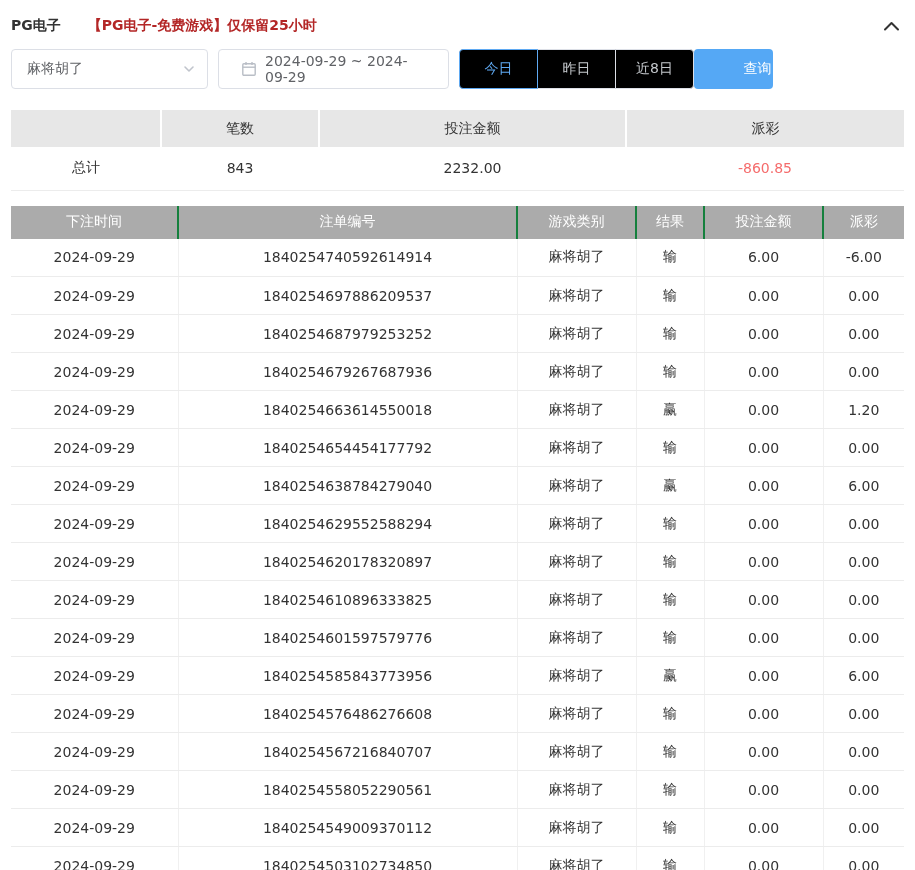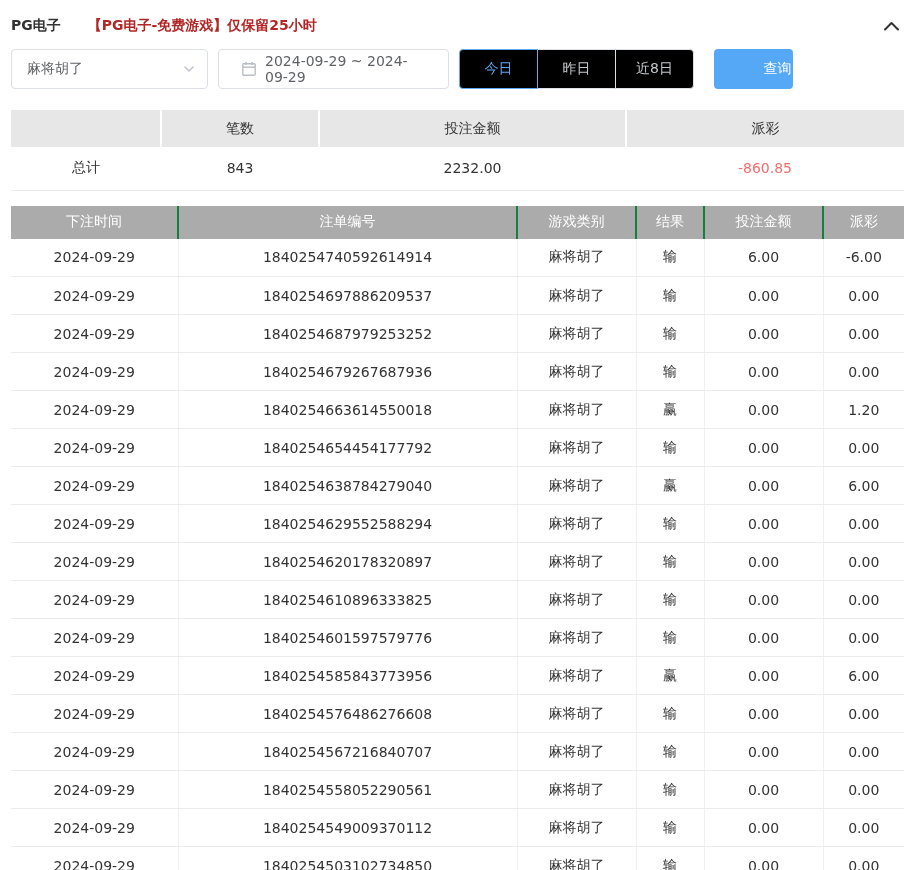--- a/index.html
+++ b/index.html
@@ -22,21 +22,21 @@
     display:flex; align-items:center; padding:0 12px 0 15px; color:#606266; background:#fff; cursor:pointer; }
   .select-box .sel-label { flex:1; text-align:left; }
   .date-box { width:231px; height:40px; border:1px solid #dcdfe6; border-radius:4px;
     display:flex; align-items:center; gap:8px; padding:0 22px; margin-left:10px; color:#606266; cursor:pointer; }
   .btn-group { display:flex; margin-left:10px; }
   .qbtn { width:79px; height:40px; background:#000000; border:1px solid #dcdfe6; color:#c4c8cc;
     font-size:14px; cursor:pointer; margin-left:-1px; font-family:inherit; }
   .qbtn:first-child { margin-left:0; border-radius:4px 0 0 4px; }
   .qbtn:last-child { border-radius:0 4px 4px 0; }
   .qbtn.active { color:#5fa9f2; border-color:#5fa9f2; position:relative; z-index:1; }
-  .query-btn { width:79px; height:40px; margin-left:20px; background:#55a8f5; border:none;
+  .query-btn { width:79px; height:40px; margin-left:0; background:#55a8f5; border:none;
     border-radius:4px; color:#fff; font-size:14px; cursor:pointer; font-family:Liberation Mono, monospace;padding-left:48px; }
 
   
   table { border-collapse:collapse; table-layout:fixed; width:893px; }
   .summary-table { margin-top:21px; }
   .summary-table th { background:#e7e7e7; height:37px; font-weight:normal; text-align:center;
     border-left:2px solid #fff; color:#333; }
   .summary-table th:first-child { border-left:none; }
   .summary-table td { height:43px; text-align:center; border-bottom:1px solid #ececec; background:#fff;margin-top:9px; }
   .payout-neg { color:#f56c6c; }

